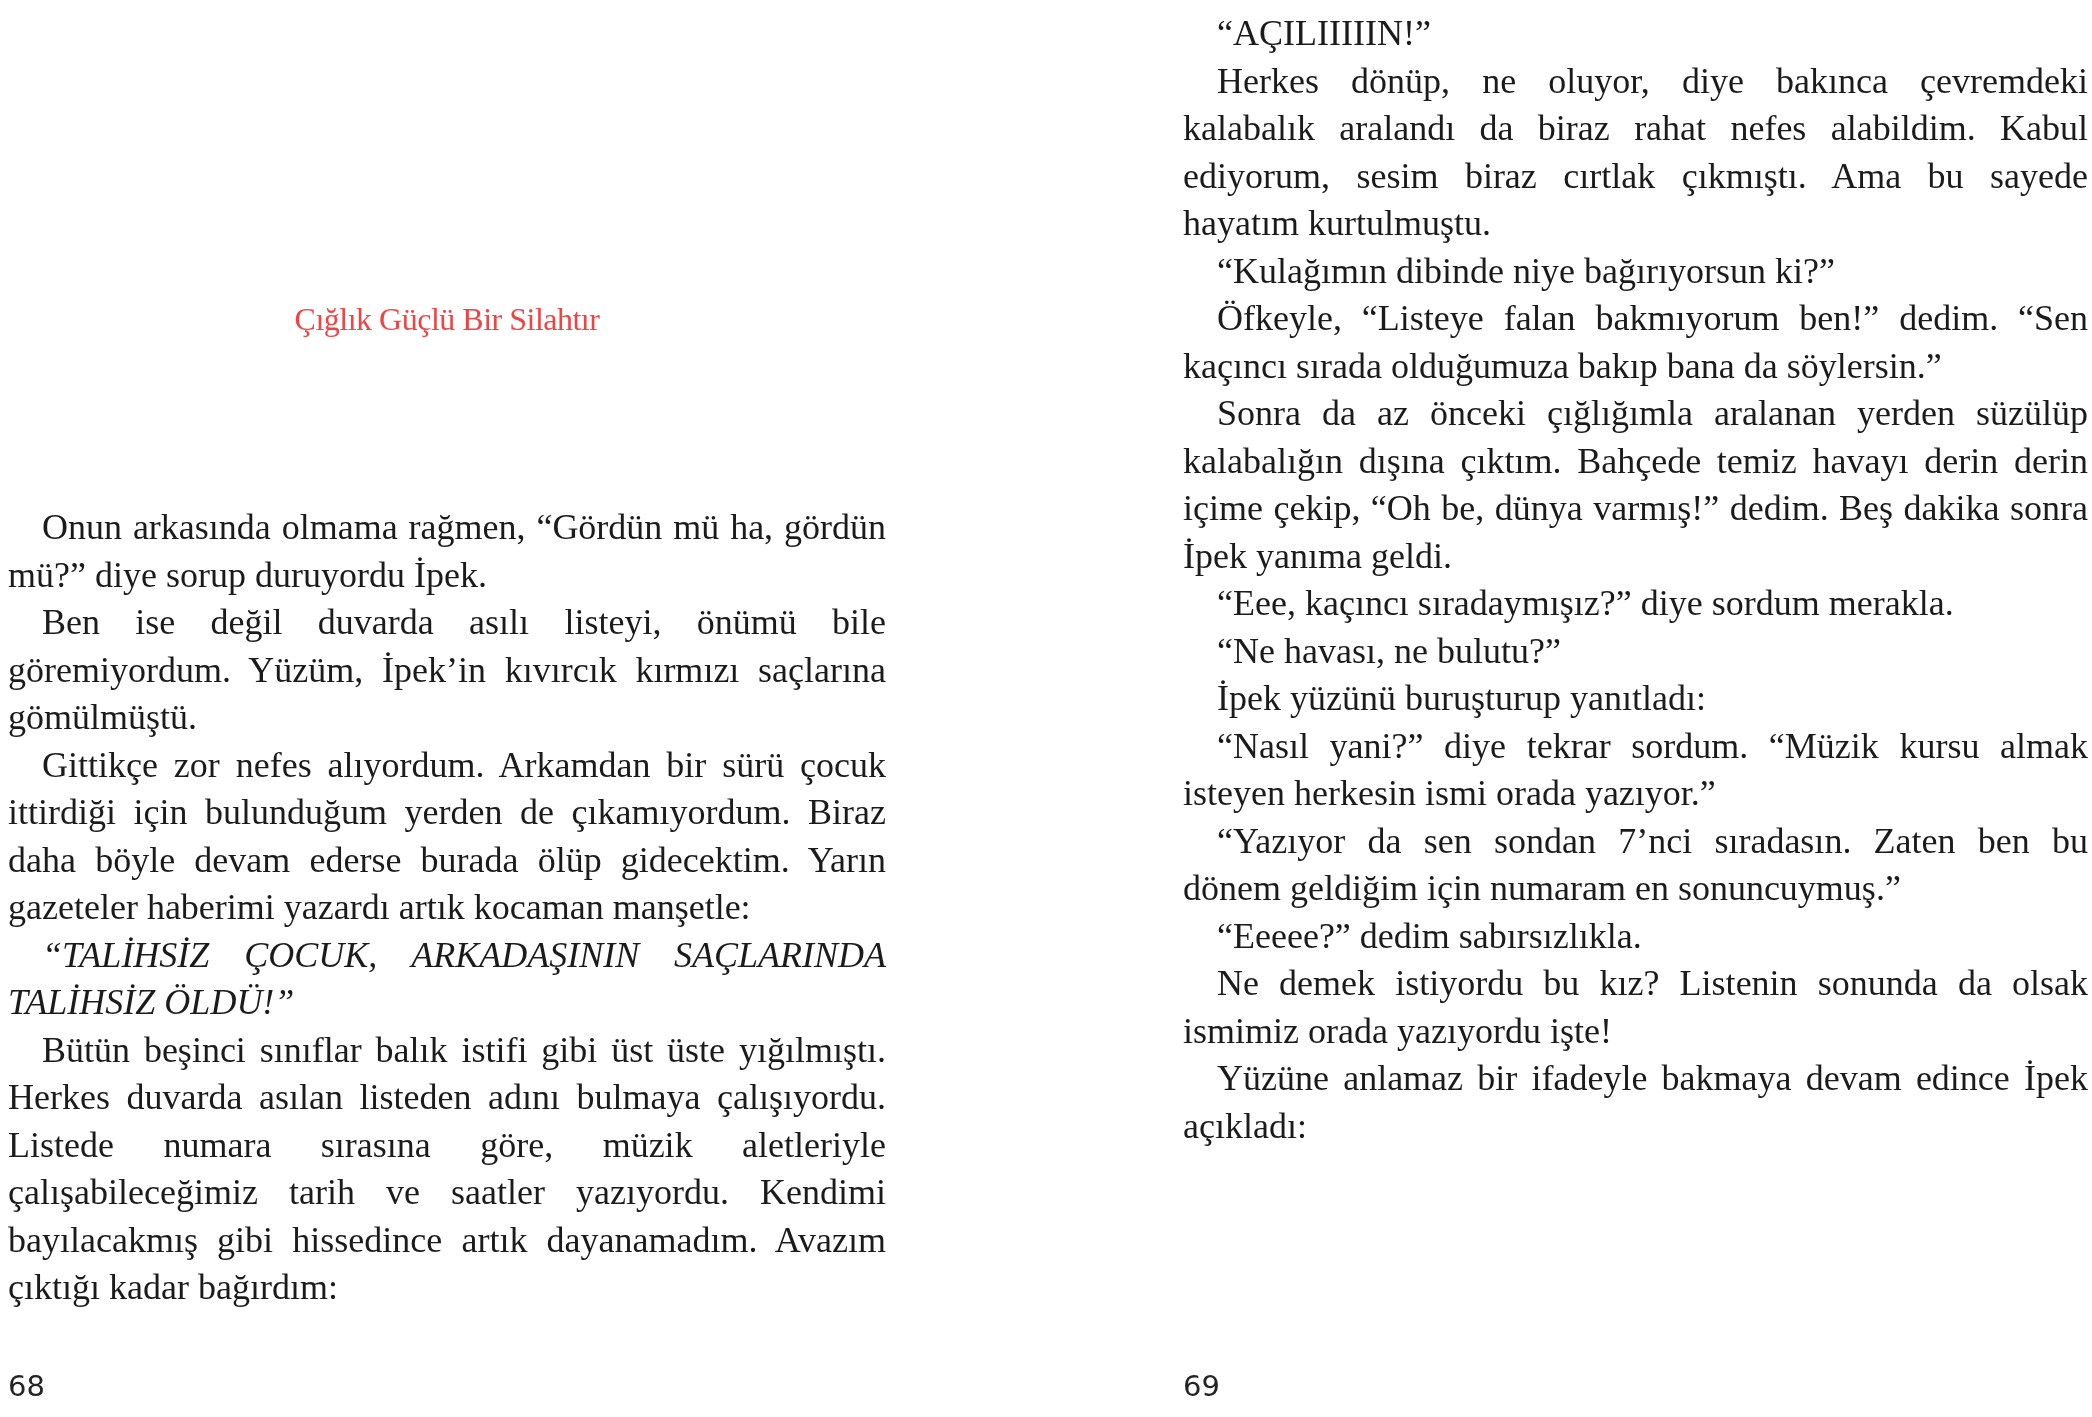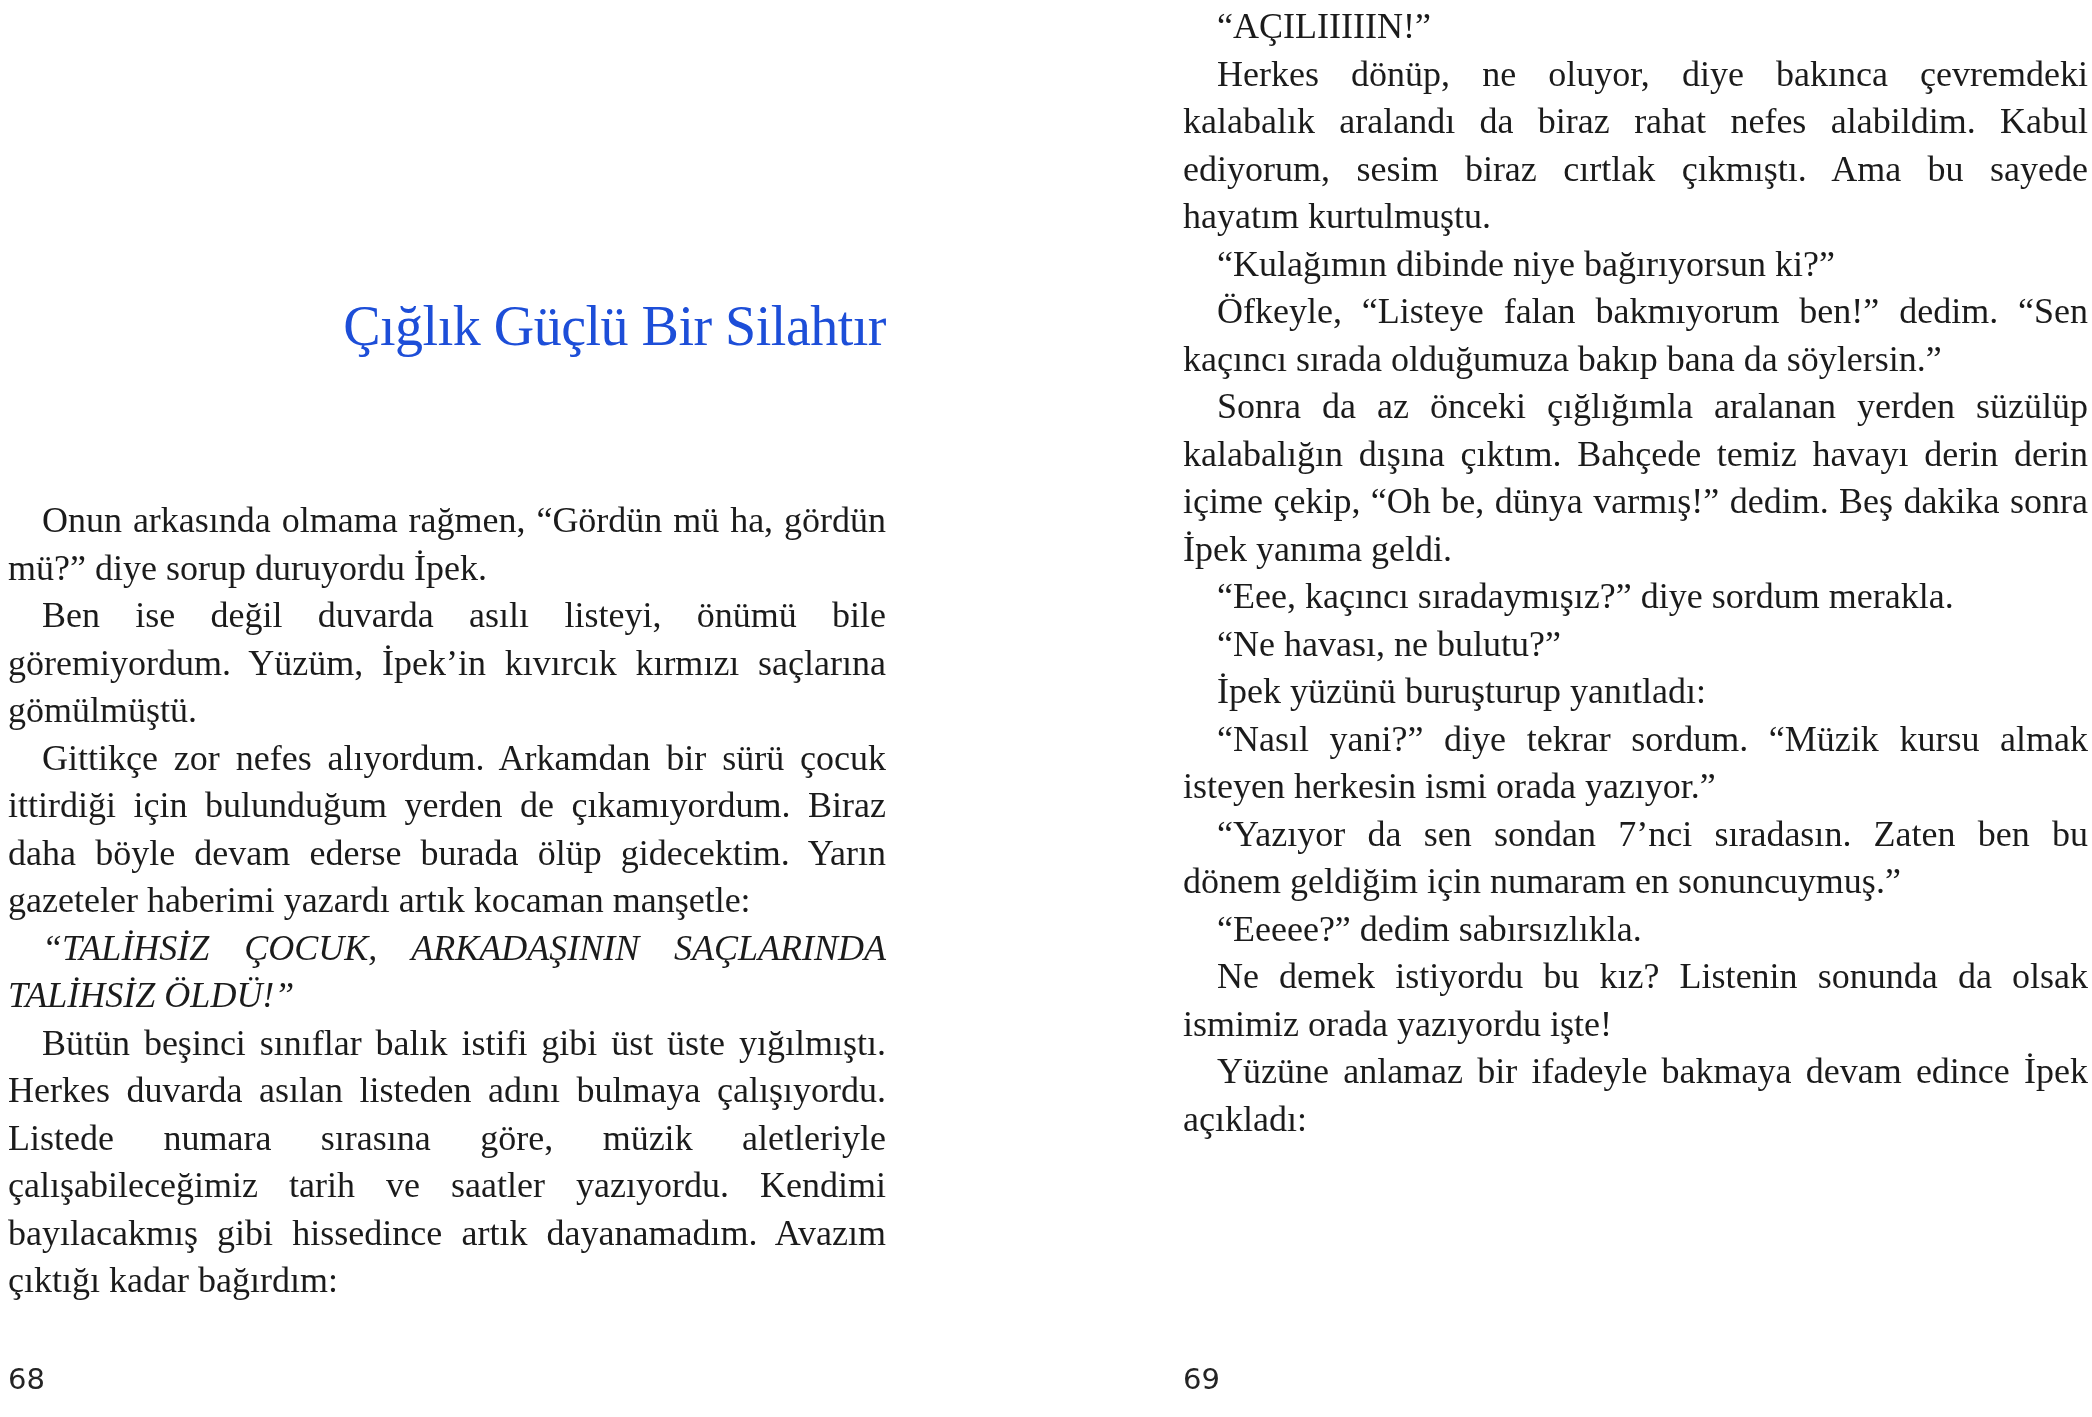--- a/index.html
+++ b/index.html
@@ -13,35 +13,35 @@
   .spread {
     position: relative;
     width: 2092px;
     height: 1417px;
     background: #ffffff;
     color: #1b1b1b;
     font-family: "Liberation Serif", serif;
   }
   .page {
     position: absolute;
-    top: 0;
+    top: 7px;
     height: 1012px;
   }
   .page-left  { left: 8px;    width: 878px; }
   .page-right { left: 1183px; width: 905px; }
 
   .chapter-title {
     position: absolute;
     top: 294px;
     left: 0;
     width: 100%;
-    text-align: right;
-    font-size: 56px;
+    text-align: center;
+    font-size: 32px;
     letter-spacing: -0.5px;
-    color: #1d4ed8;
+    color: #ef4444;
     white-space: nowrap;
   }
 
   .body-text {
     position: absolute;
     left: 0;
     width: 100%;
     font-size: 36px;
     line-height: 47.5px;
     text-align: justify;

